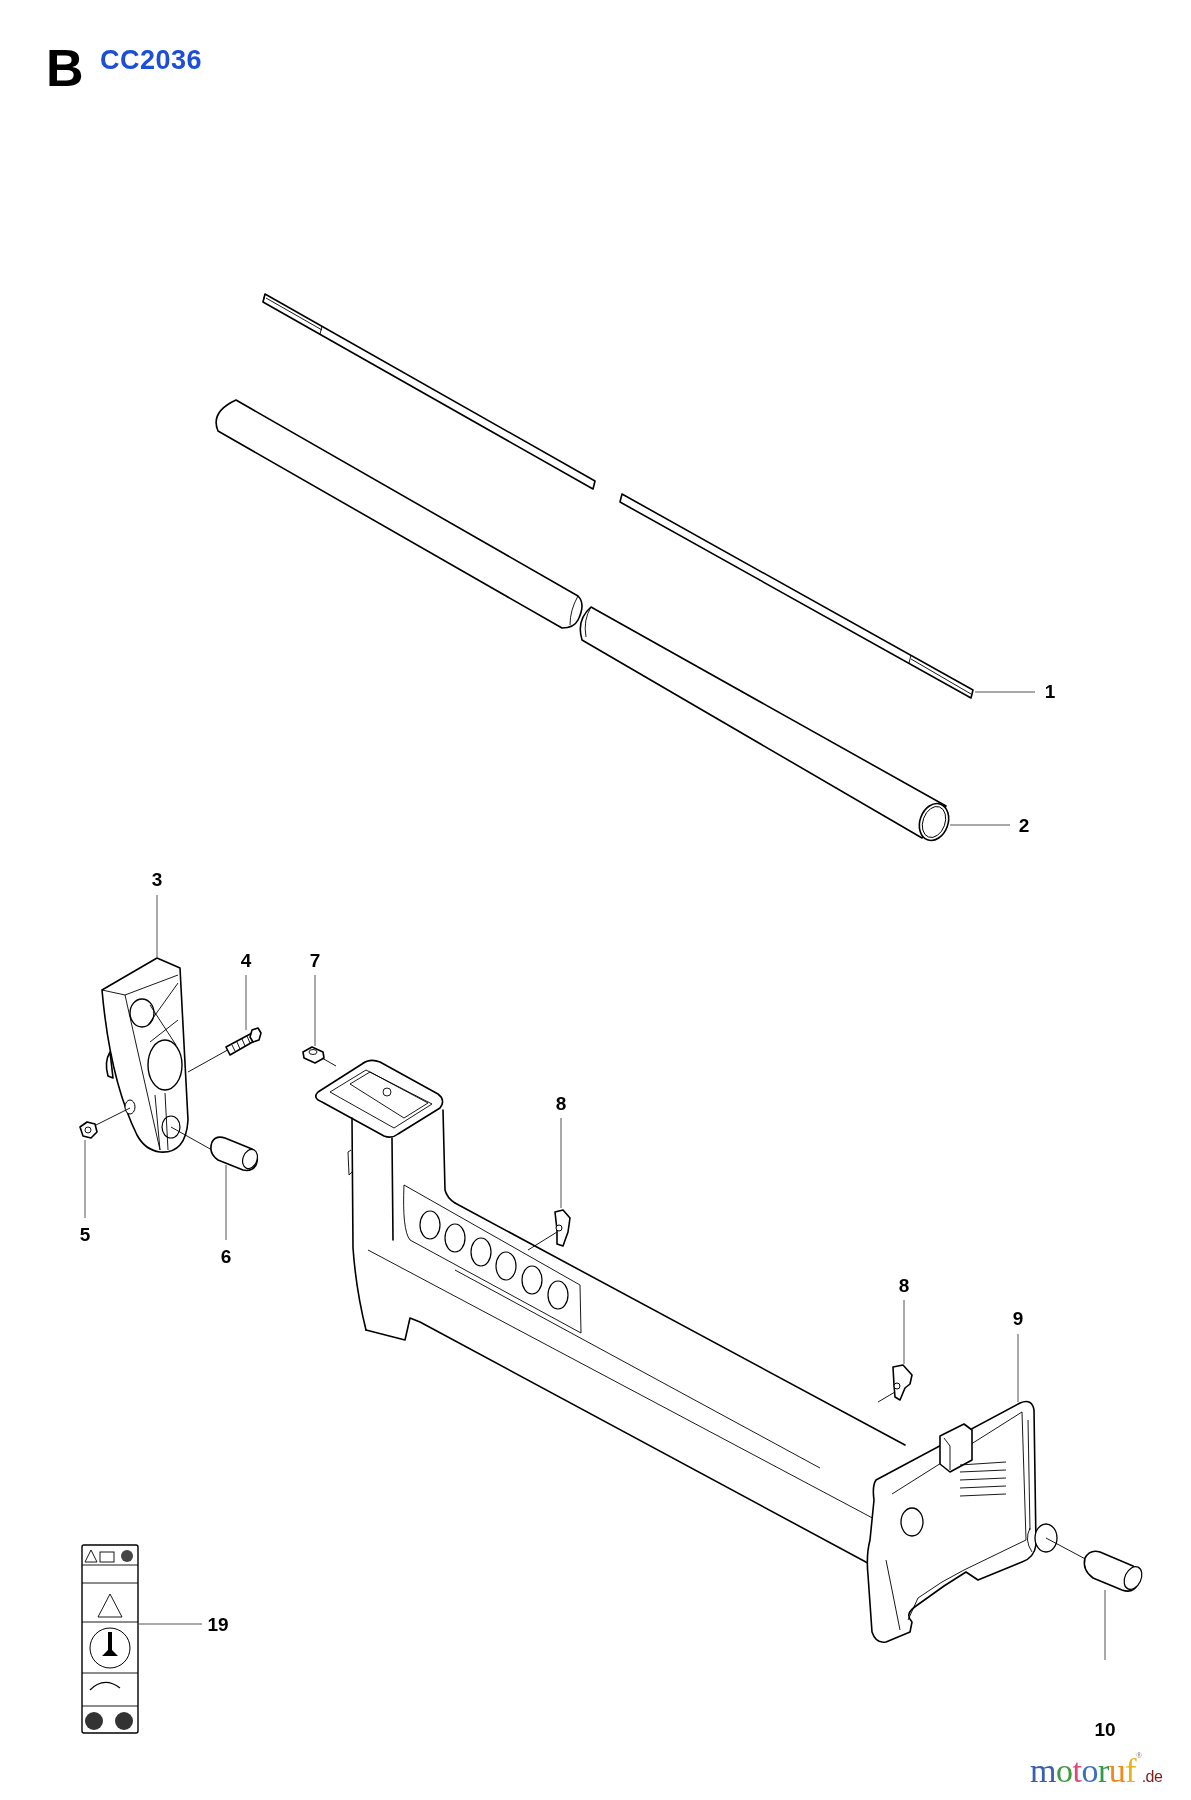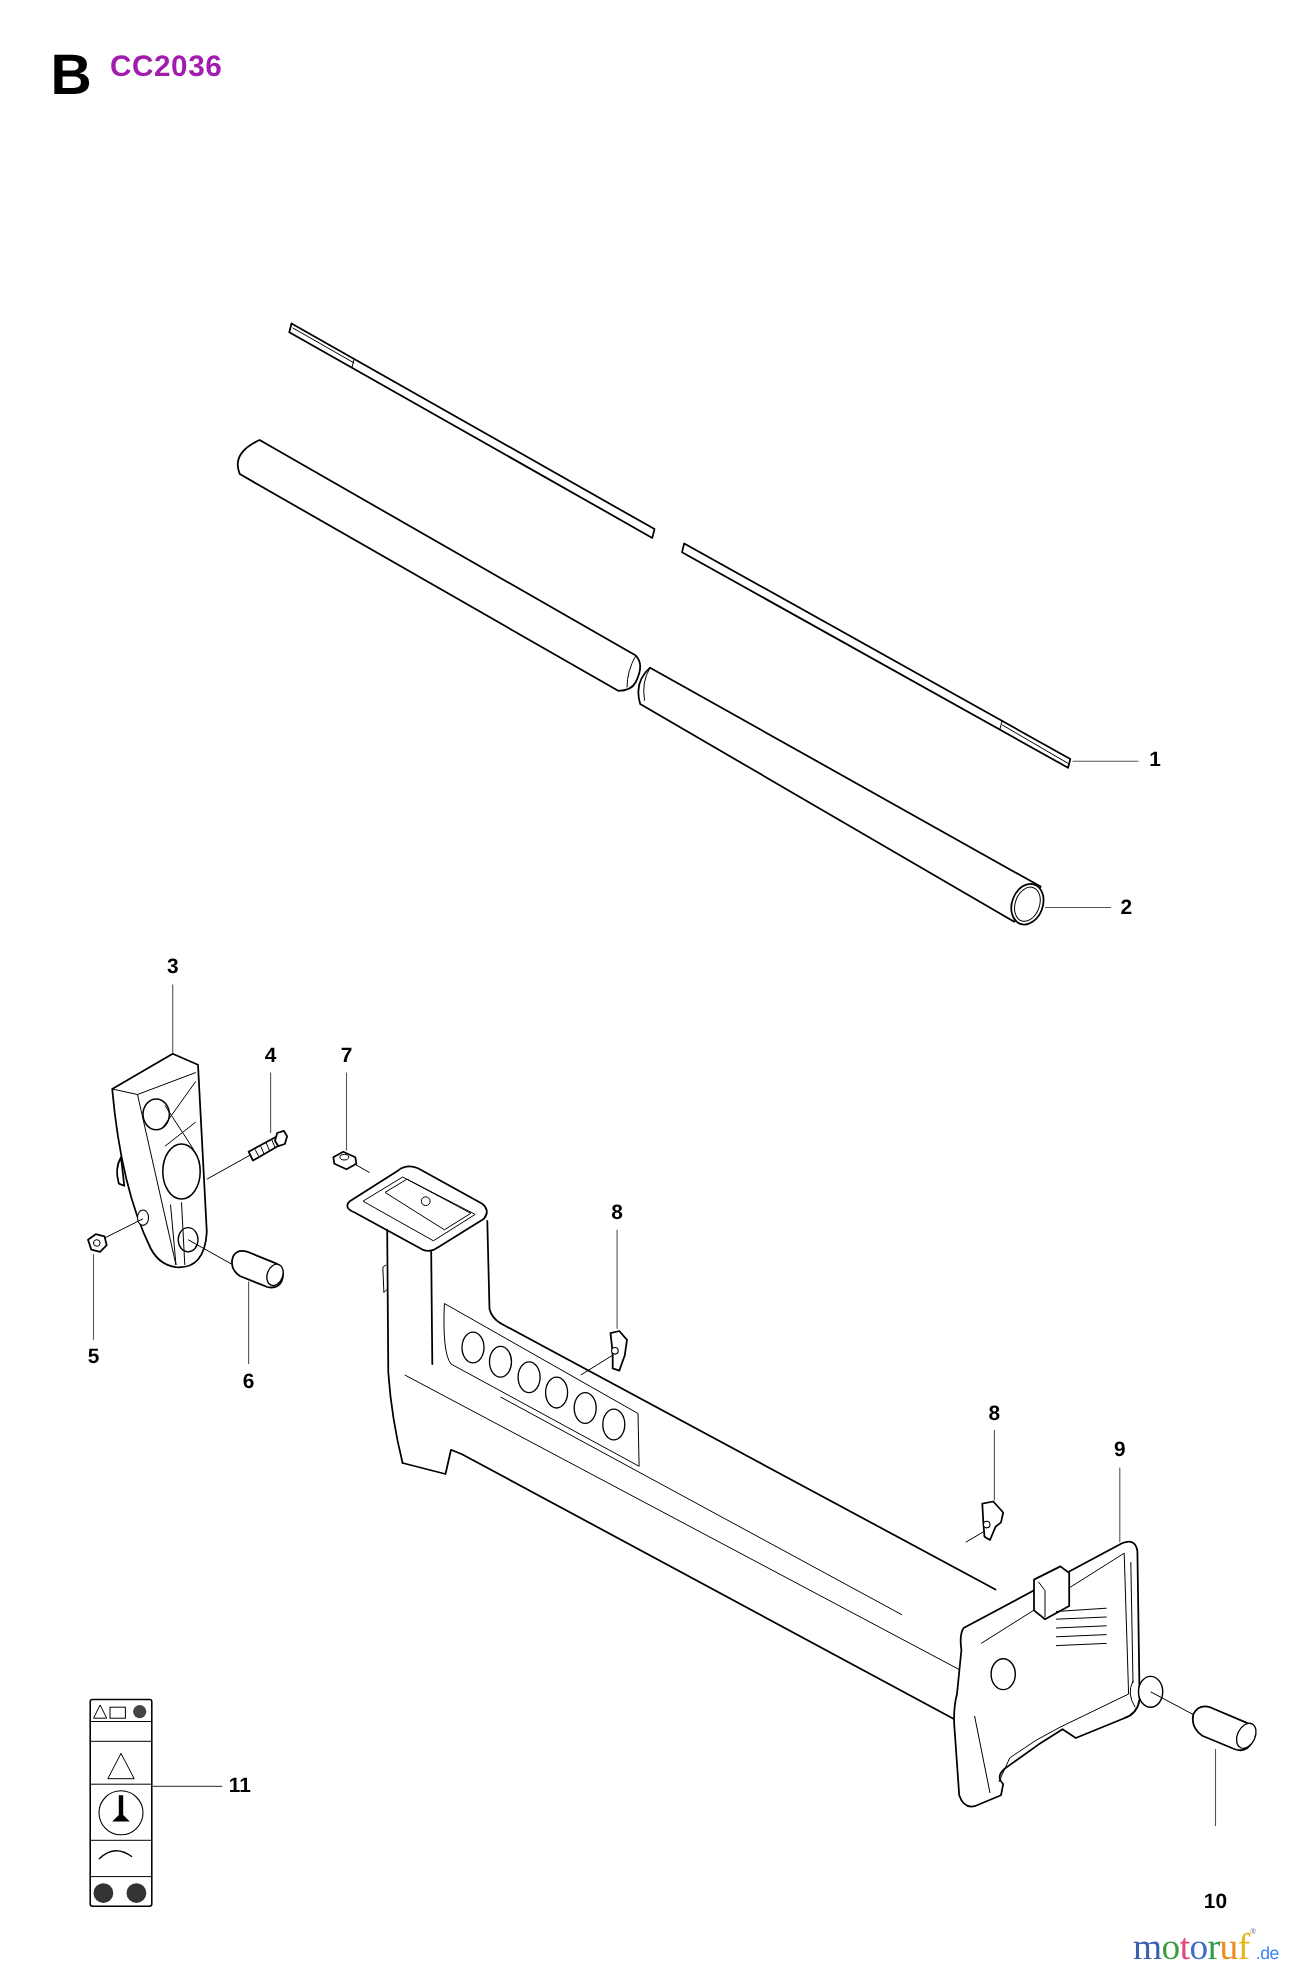--- a/index.html
+++ b/index.html
@@ -2,26 +2,26 @@
 <html><head>
   <meta charset="utf-8">
   <style>
     html, body { margin: 0; padding: 0; background: #ffffff; }
     body { width: 1191px; height: 1800px; position: relative; overflow: hidden;
            font-family: "Liberation Sans", sans-serif; }
     #stage { position: absolute; left: 0; top: 0; width: 1191px; height: 1800px; }
     .section-letter { position: absolute; left: 46px; top: 42px; font-size: 52px; font-weight: bold;
                       color: #000; line-height: 1; font-family: "Liberation Sans", sans-serif; }
     .model-code { position: absolute; left: 100px; top: 47px; font-size: 27px; font-weight: bold;
-                  color: #a21caf; line-height: 1; letter-spacing: 0.5px; font-family: "Liberation Sans", sans-serif; }
+                  color: #1d4ed8; line-height: 1; letter-spacing: 0.5px; font-family: "Liberation Sans", sans-serif; }
     .callout { position: absolute; font-size: 19px; font-weight: bold; color: #000; line-height: 1;
                transform: translate(-50%, -50%); font-family: "Liberation Sans", sans-serif; }
     .watermark { position: absolute; left: 1030px; top: 1754px; font-family: "Liberation Serif", serif;
                  font-size: 34px; line-height: 1; letter-spacing: -0.5px; }
-    .watermark .de { font-size: 16px; color: #3b82f6; font-family: "Liberation Sans", sans-serif; }
+    .watermark .de { font-size: 16px; color: #7f1d1d; font-family: "Liberation Sans", sans-serif; }
     .watermark .reg { font-size: 8px; color: #777; vertical-align: top; position: relative; top: -2px; }
     svg { position: absolute; left: 0; top: 0; }
     .ln { fill: none; stroke: #000; stroke-width: 1.6; stroke-linejoin: round; stroke-linecap: round; }
     .thin { fill: none; stroke: #000; stroke-width: 0.9; }
     .lead { fill: none; stroke: #555; stroke-width: 1; }
     .wf { fill: #fff; stroke: #000; stroke-width: 1.6; stroke-linejoin: round; }
   </style>
 </head>
 <body>
 
@@ -184,19 +184,19 @@
   <div class="callout" style="left:1024px; top:825px;">2</div>
   <div class="callout" style="left:157px; top:879px;">3</div>
   <div class="callout" style="left:246px; top:960px;">4</div>
   <div class="callout" style="left:85px; top:1234px;">5</div>
   <div class="callout" style="left:226px; top:1256px;">6</div>
   <div class="callout" style="left:315px; top:960px;">7</div>
   <div class="callout" style="left:561px; top:1103px;">8</div>
   <div class="callout" style="left:904px; top:1285px;">8</div>
   <div class="callout" style="left:1018px; top:1318px;">9</div>
   <div class="callout" style="left:1105px; top:1729px;">10</div>
-  <div class="callout" style="left:218px; top:1624px;">11</div>
+  <div class="callout" style="left:218px; top:1624px;">19</div>
 
   <div class="watermark">
     <span style="color: rgb(59, 95, 176);">m</span><span style="color: rgb(61, 154, 61);">o</span><span style="color: rgb(224, 69, 123);">t</span><span style="color: rgb(59, 111, 196);">o</span><span style="color: rgb(46, 154, 74);">r</span><span style="color: rgb(240, 138, 28);">u</span><span style="color: rgb(232, 178, 26);">f</span><span class="reg">®</span><span class="de">.de</span>
   </div>
 
 </div>
 
 </body></html>

